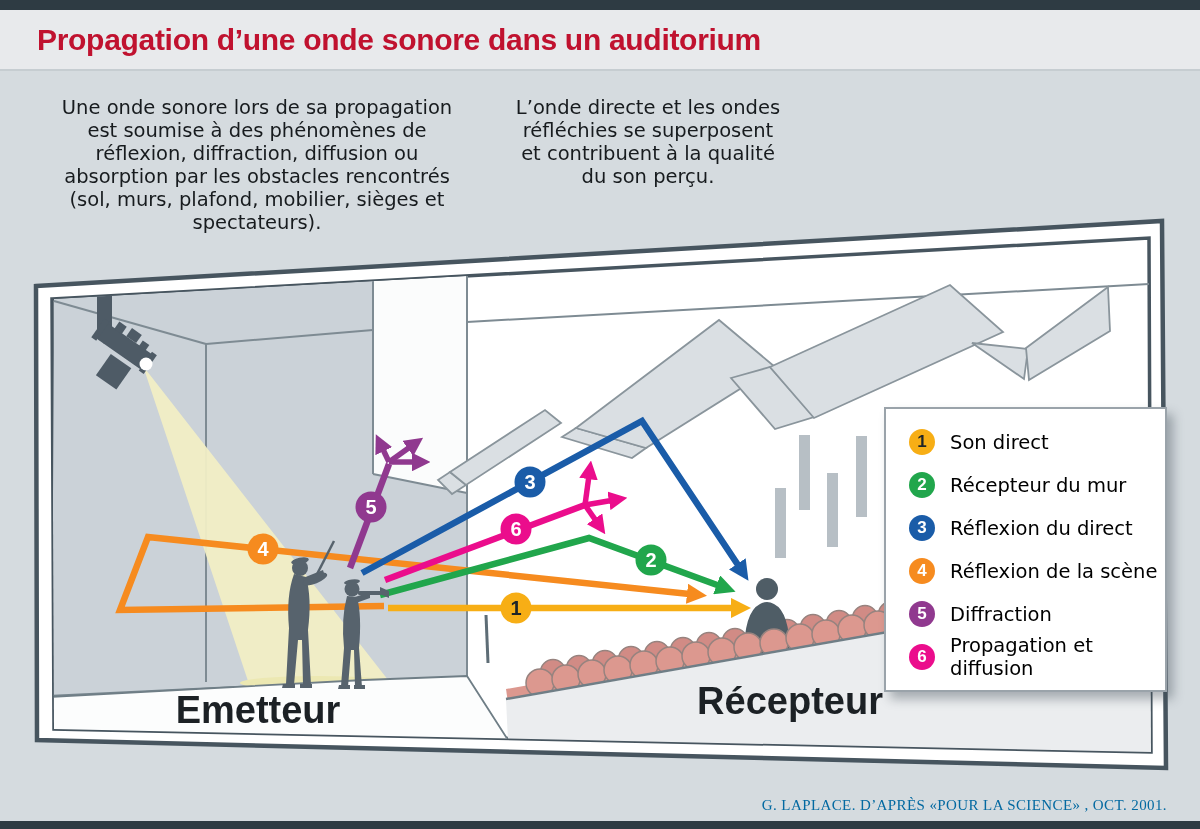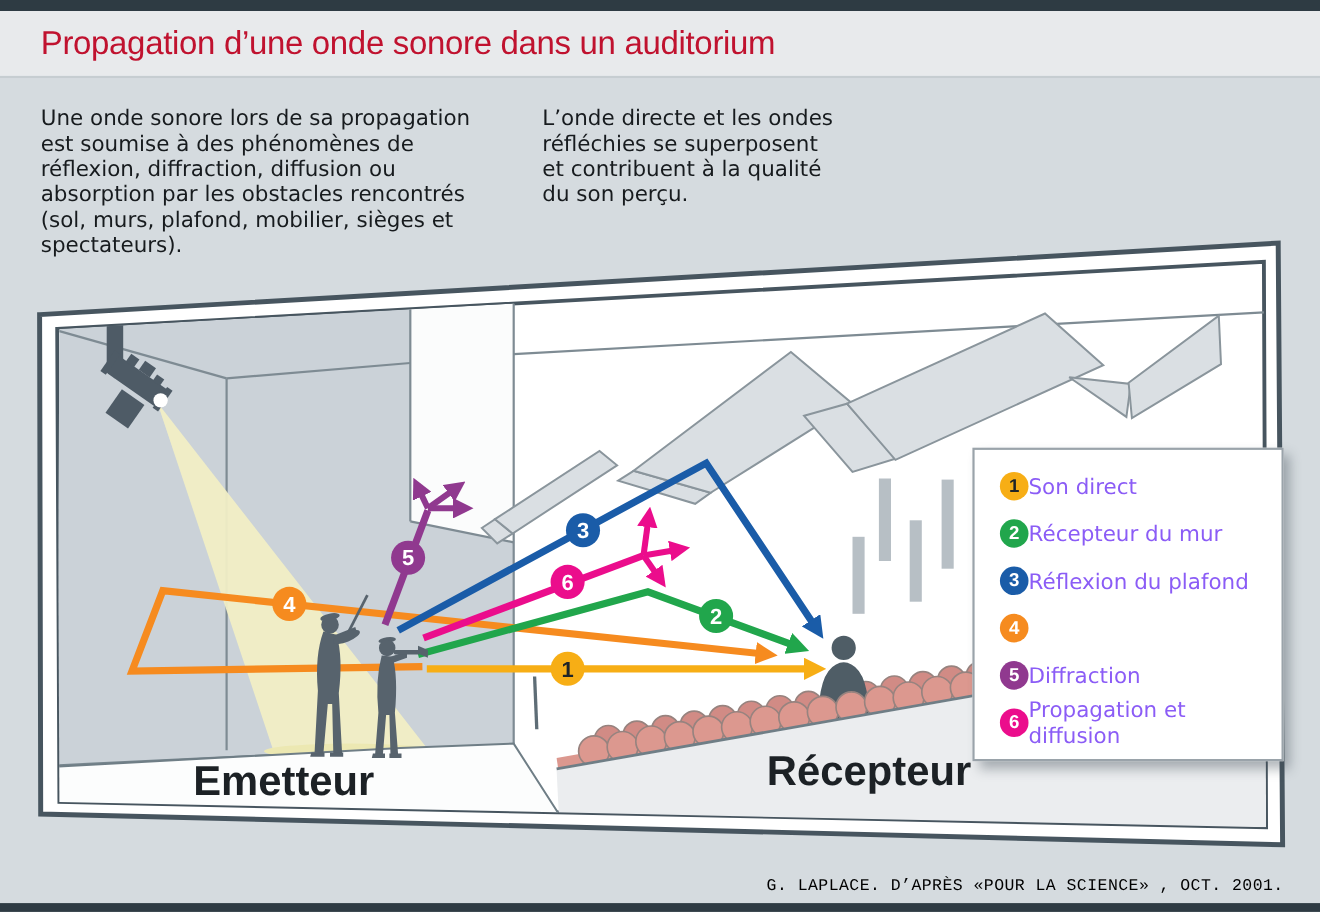--- a/index.html
+++ b/index.html
@@ -1,38 +1,38 @@
 <!DOCTYPE html>
 <html><head>
 <meta charset="utf-8">
 <style>
   html,body{margin:0;padding:0;}
   body{width:1200px;height:829px;position:relative;background:#D5DBDF;
        font-family:"Liberation Sans",sans-serif;overflow:hidden;}
   .topbar{position:absolute;left:0;top:0;width:1200px;height:10px;background:#2E3B43;}
   .titlebar{position:absolute;left:0;top:10px;width:1200px;height:59px;background:#E8EAEC;
             border-bottom:2px solid #C6CDD1;display:flex;align-items:center;}
-  .title{margin-left:37px;font-size:30px;font-weight:normal;letter-spacing:-.3px;color:#C0122F;}
+  .title{margin-left:37px;font-size:30px;font-weight:bold;letter-spacing:-.3px;color:#C0122F;}
   .intro{position:absolute;top:96px;font-size:19.5px;line-height:23px;color:#171B1E;
-         white-space:pre-line;font-family:"DejaVu Sans","Liberation Sans",sans-serif;}
+         white-space:pre-line;font-family:"DejaVu Sans","Liberation Sans",sans-serif;text-align:center;}
   .intro.l{left:37px;width:440px;}
   .intro.r{left:493px;width:310px;}
   svg.scene{position:absolute;left:0;top:0;}
   .legend{position:absolute;left:884px;top:407px;width:283px;height:285px;background:#FFFFFF;
           border:2px solid #9AA3AA;box-sizing:border-box;display:flex;flex-direction:column;
           justify-content:space-between;padding:15px 0 15px 0;
           box-shadow:6px 7px 10px rgba(62,74,84,.40);}
   .lrow{display:flex;align-items:center;height:36px;}
   .lnum{width:26px;height:26px;border-radius:50%;margin-left:23px;flex:0 0 auto;
         display:flex;align-items:center;justify-content:center;}
   .lnum i{font-style:normal;font-weight:bold;font-size:17px;line-height:26px;}
-  .llab{font-size:19.5px;color:#8b5cf6;
+  .llab{margin-left:15px;font-size:19.5px;color:#000000;
         font-family:"DejaVu Sans","Liberation Sans",sans-serif;}
-  .credit{position:absolute;right:33px;top:797px;font-size:15px;letter-spacing:.4px;color:#000000;
-          font-family:Liberation Mono, monospace;}
+  .credit{position:absolute;right:33px;top:797px;font-size:15px;letter-spacing:.4px;color:#0369a1;
+          font-family:Liberation Serif, serif;}
   .botbar{position:absolute;left:0;bottom:0;width:1200px;height:8px;background:#2E3B43;}
 </style>
 </head>
 <body>
 
 <div class="topbar"></div>
 
 <div class="titlebar">
   <div class="title">Propagation d’une onde sonore dans un auditorium</div>
 </div>
@@ -262,26 +262,27 @@
   <div class="lrow">
     <span class="lnum" style="background-color: rgb(33, 166, 76);">
         <i style="color: rgb(255, 255, 255);">2</i>
       </span>
     <span class="llab">Récepteur du mur</span>
   </div>
   <div class="lrow">
     <span class="lnum" style="background-color: rgb(26, 92, 168);">
         <i style="color: rgb(255, 255, 255);">3</i>
       </span>
-    <span class="llab">Réflexion du plafond</span>
+    <span class="llab">Réflexion du direct</span>
   </div>
   <div class="lrow">
     <span class="lnum" style="background-color: rgb(246, 139, 31);">
         <i style="color: rgb(255, 255, 255);">4</i>
       </span>
+    <span class="llab">Réflexion de la scène</span>
   </div>
   <div class="lrow">
     <span class="lnum" style="background-color: rgb(144, 57, 143);">
         <i style="color: rgb(255, 255, 255);">5</i>
       </span>
     <span class="llab">Diffraction</span>
   </div>
   <div class="lrow">
     <span class="lnum" style="background-color: rgb(235, 13, 140);">
         <i style="color: rgb(255, 255, 255);">6</i>

